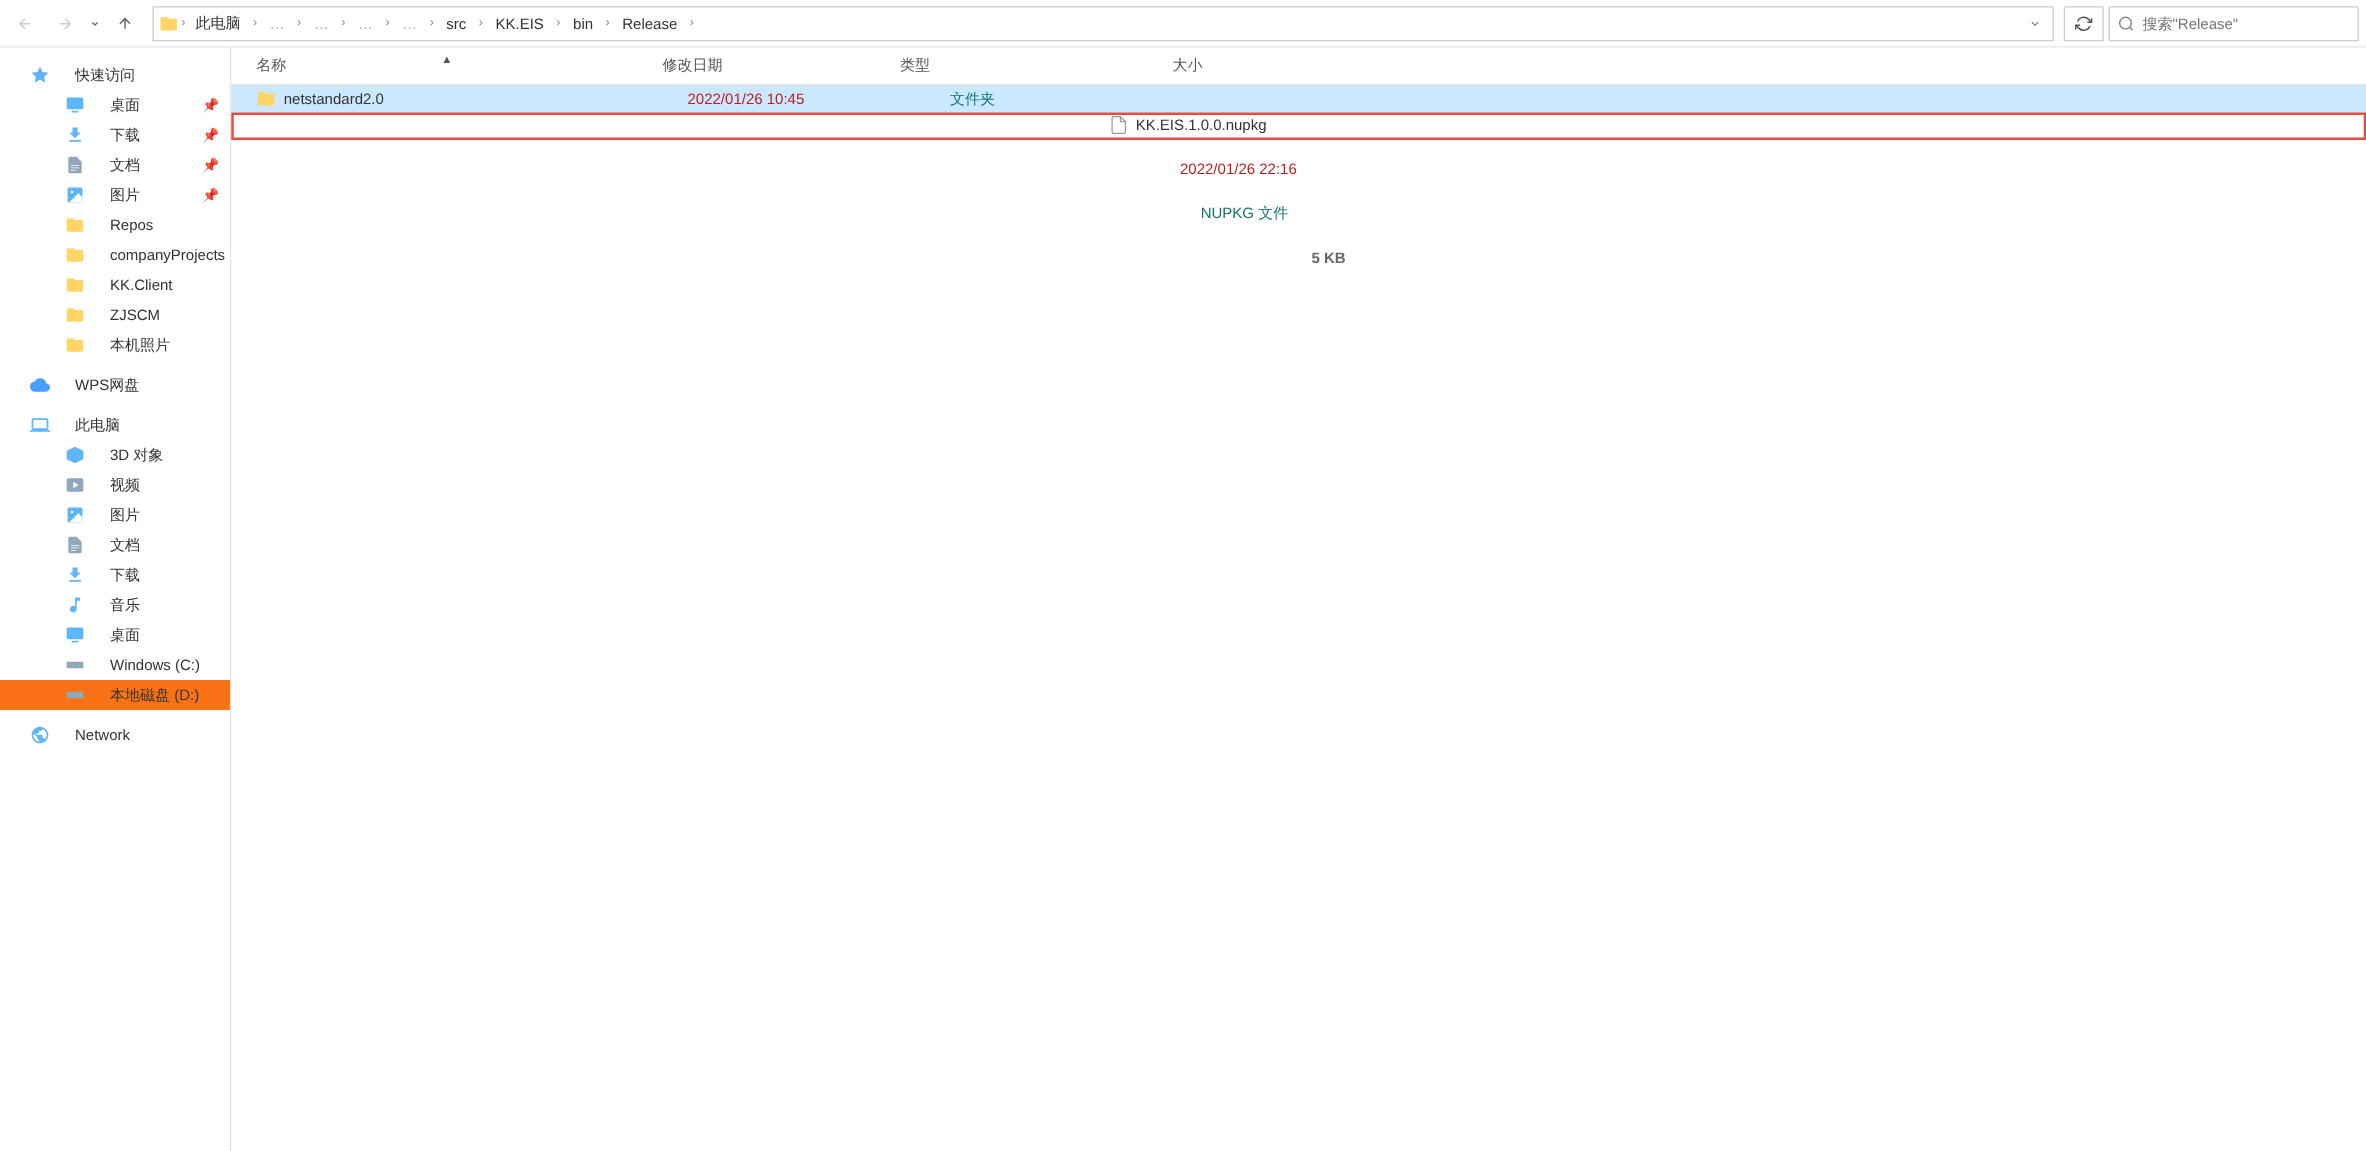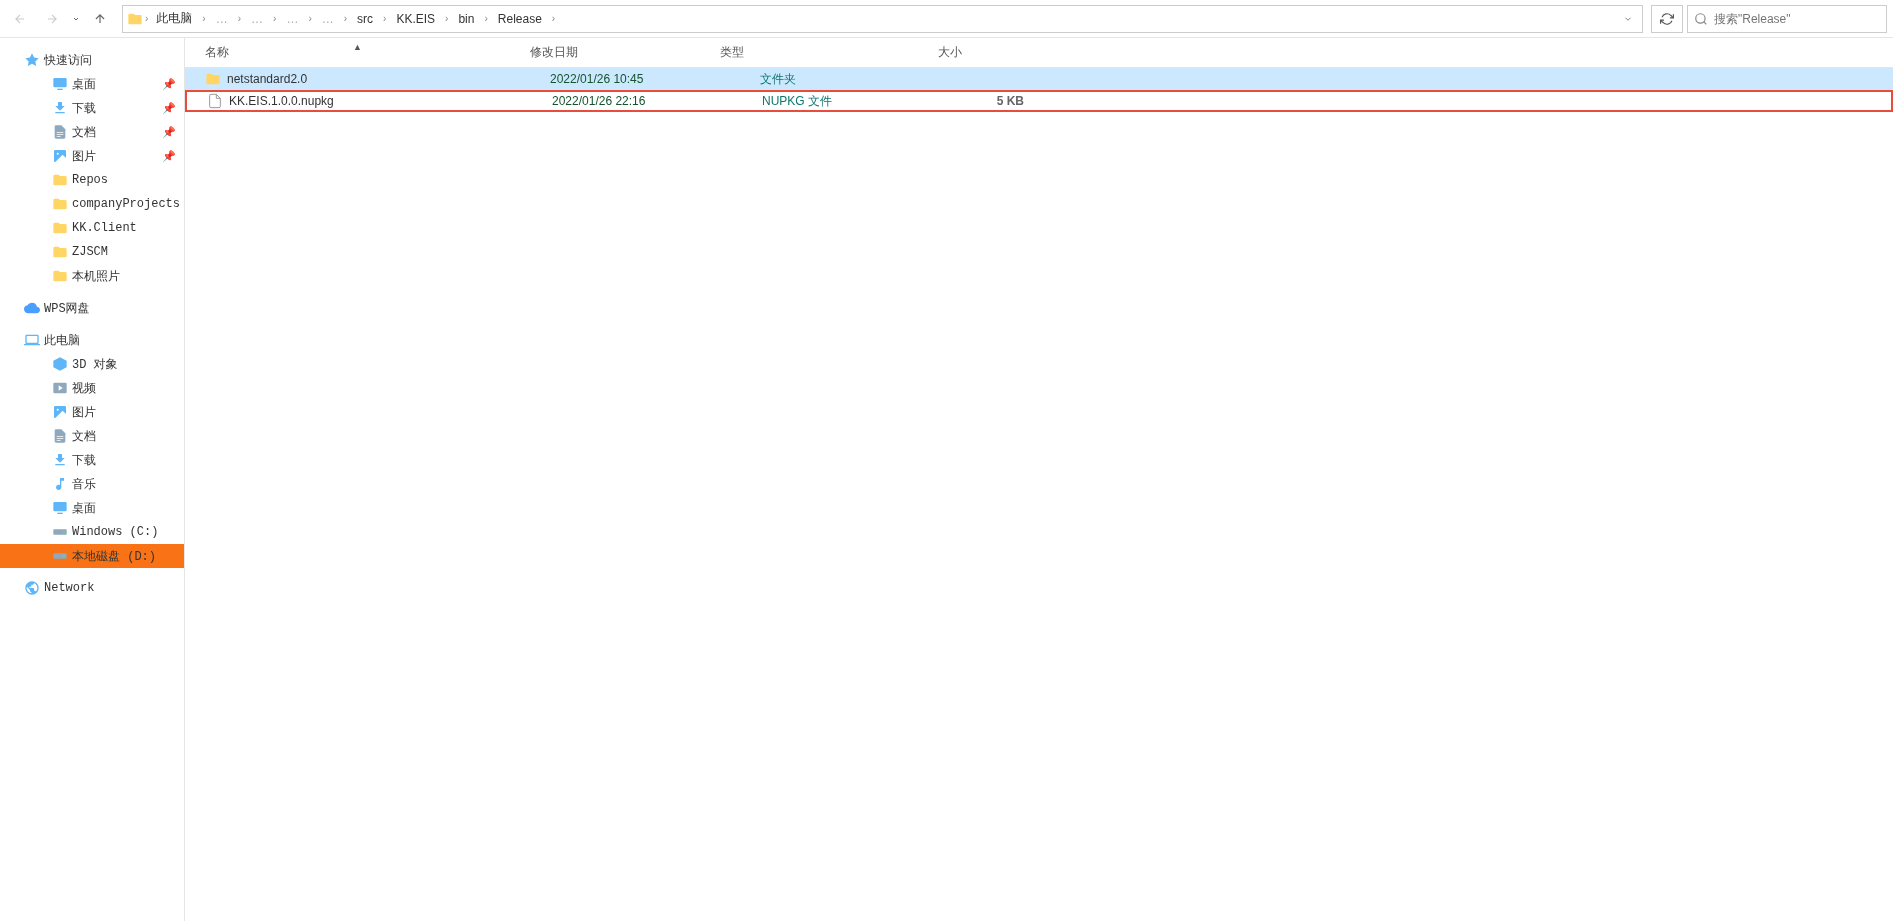--- a/index.html
+++ b/index.html
@@ -116,24 +116,23 @@
       padding: 10px 0;
       overflow-y: auto;
     }
     
     .side-group { margin-bottom: 8px; }
     .side-item {
       height: 24px;
       display: flex;
       align-items: center;
       padding-left: 24px;
-      gap: 4px;
+      gap: 20px;
       cursor: pointer;
       position: relative;
-      font-family: Liberation Mono, monospace;
     }
     .side-item.child { padding-left: 52px; }
     .side-item.selected { background: #f97316; }
     .side-item .pin {
       position: absolute;
       right: 8px;
       color: #888;
       font-size: 11px;
     }
     .side-icon {
@@ -182,27 +181,28 @@
     }
     .file-row.selected { background: #cce8ff; }
     .file-row .file-icon {
       width: 16px;
       height: 16px;
       margin-left: 20px;
       margin-right: 6px;
       flex-shrink: 0;
     }
     .file-name-cell { width: 345px; display: flex; align-items: center; }
-    .file-date-cell { width: 190px; color: #14532d; }
+    .file-date-cell { width: 190px; color: #b91c1c; }
     .file-type-cell { width: 157px; color: #0f766e; }
     .file-size-cell { width: 95px; text-align: right; padding-right: 10px; color: #666; font-weight: bold; }
     
     .highlight-box {
       border: 2px solid #e74c3c;
       position: relative;
+      flex-direction: column;
     }
     
     
     svg { display: block; }
   </style>
 </head>
 <body>
 
 <div class="toolbar">
   <div class="nav-btn disabled">

